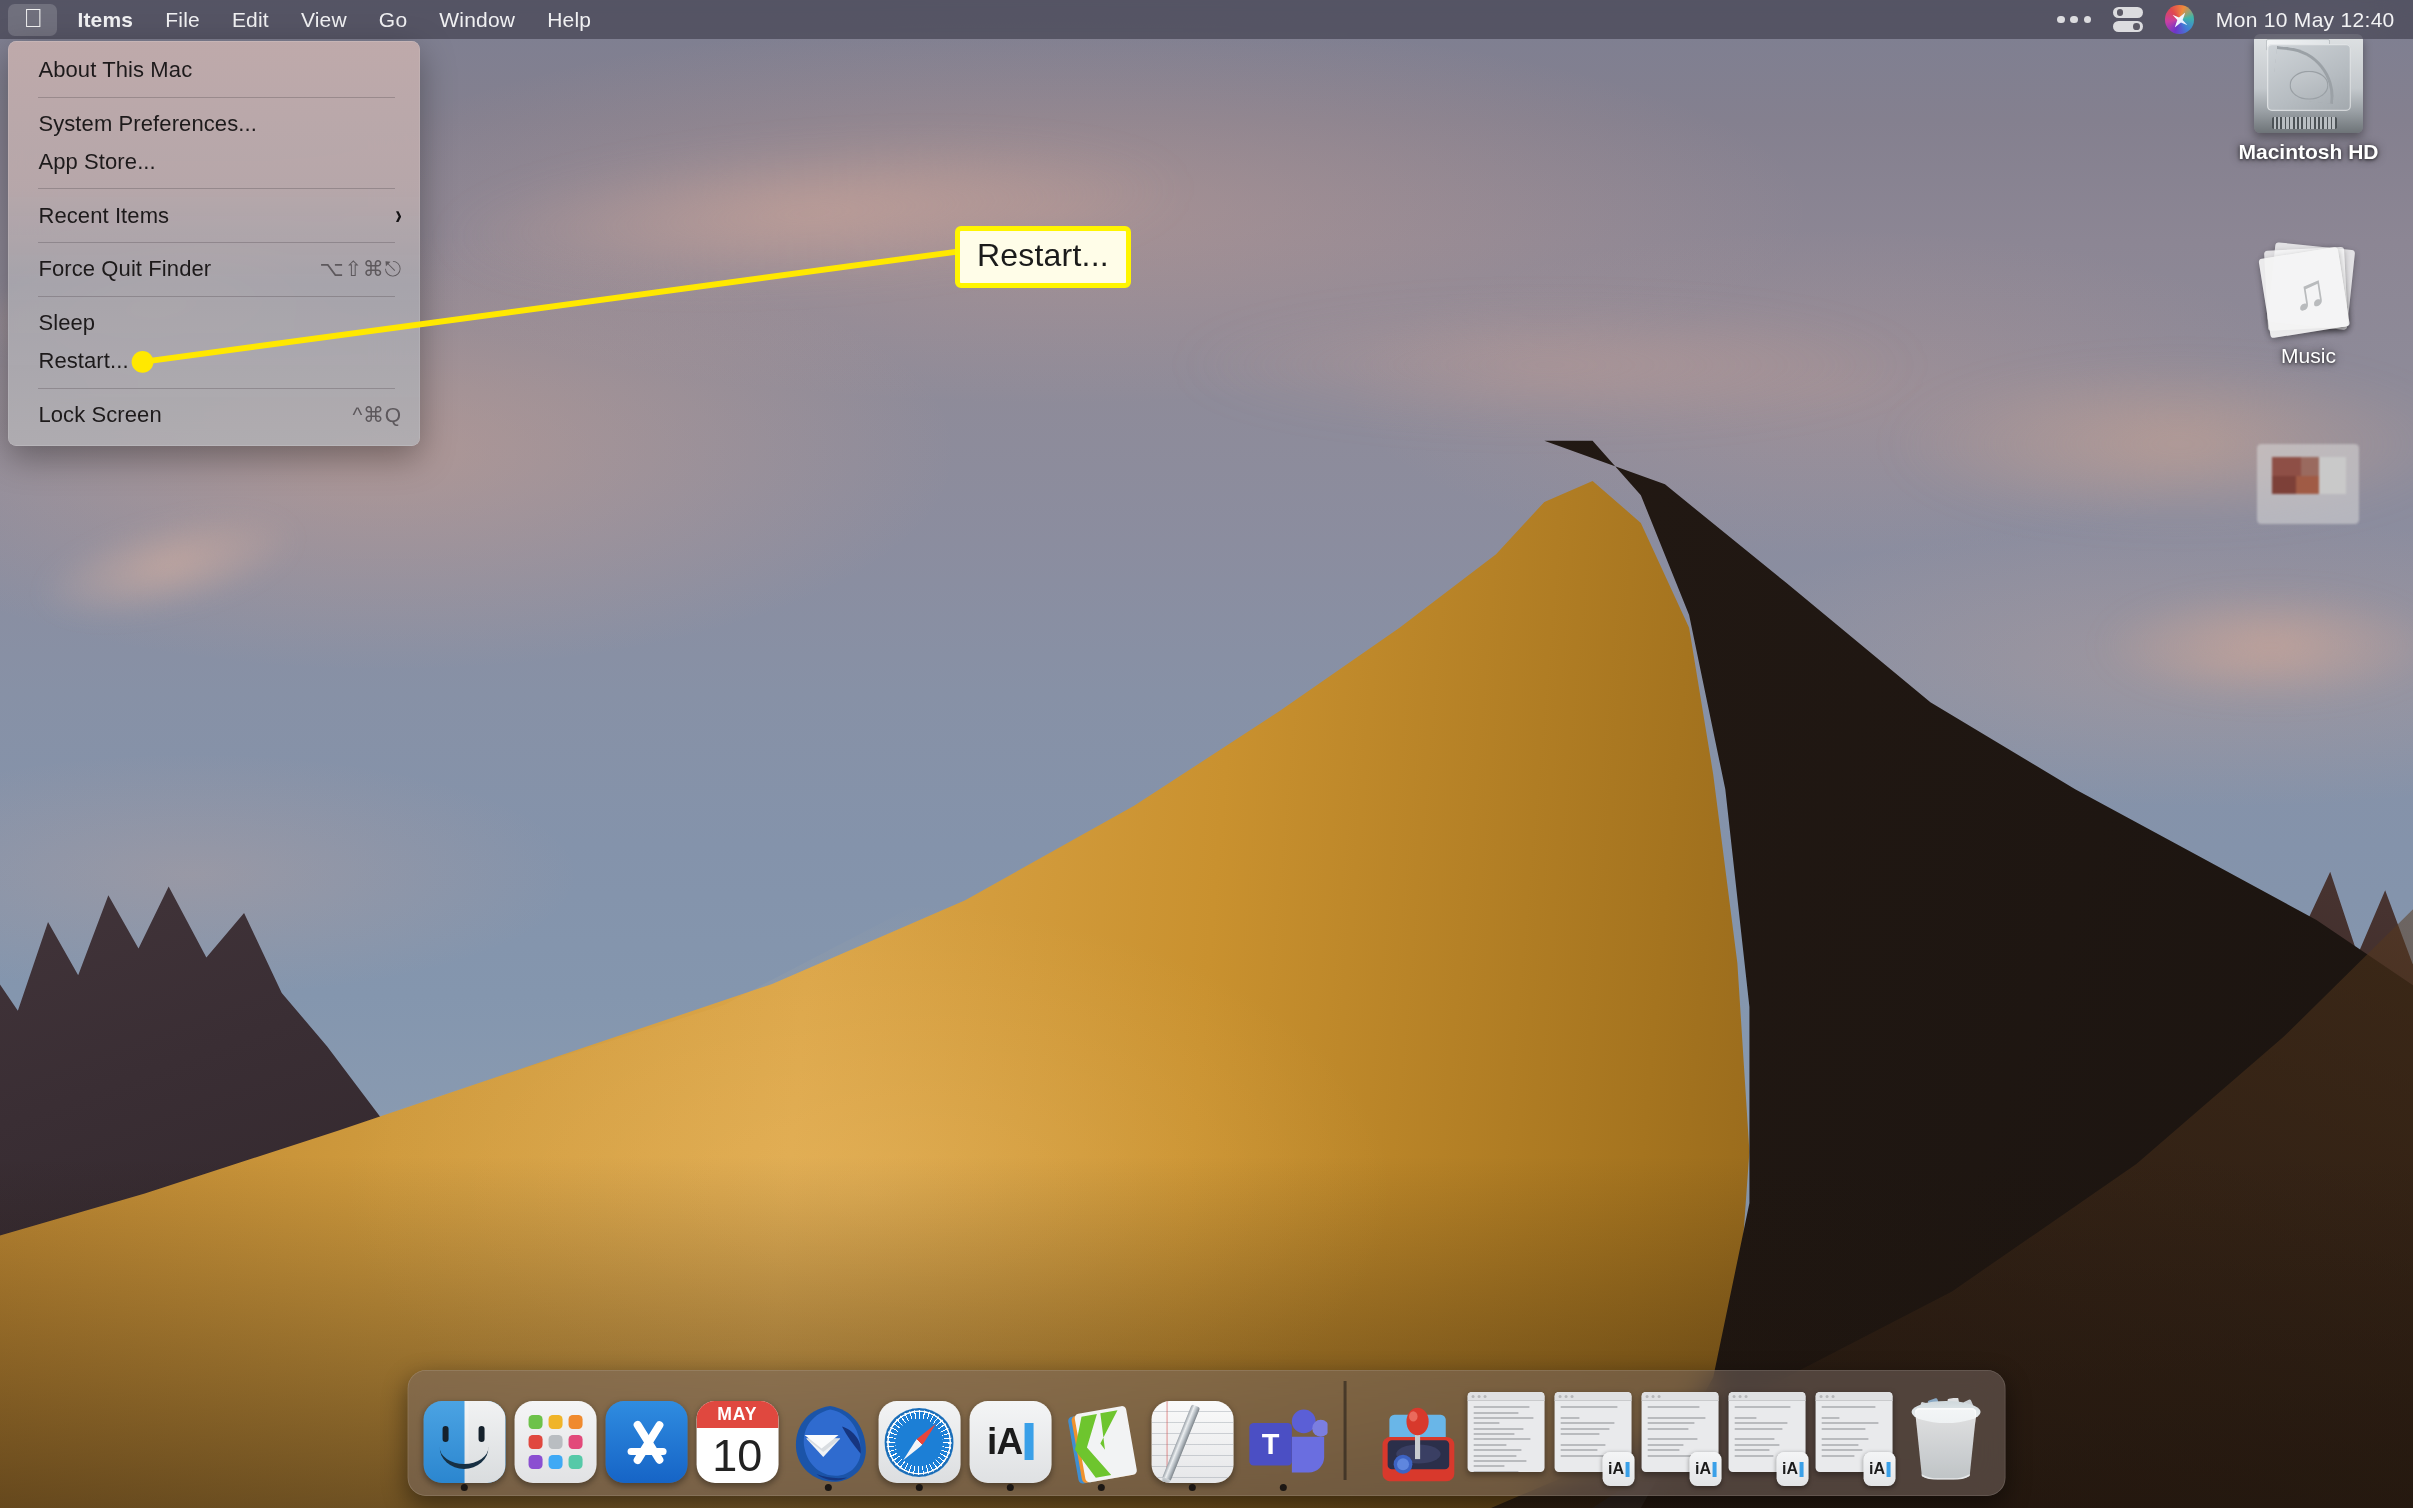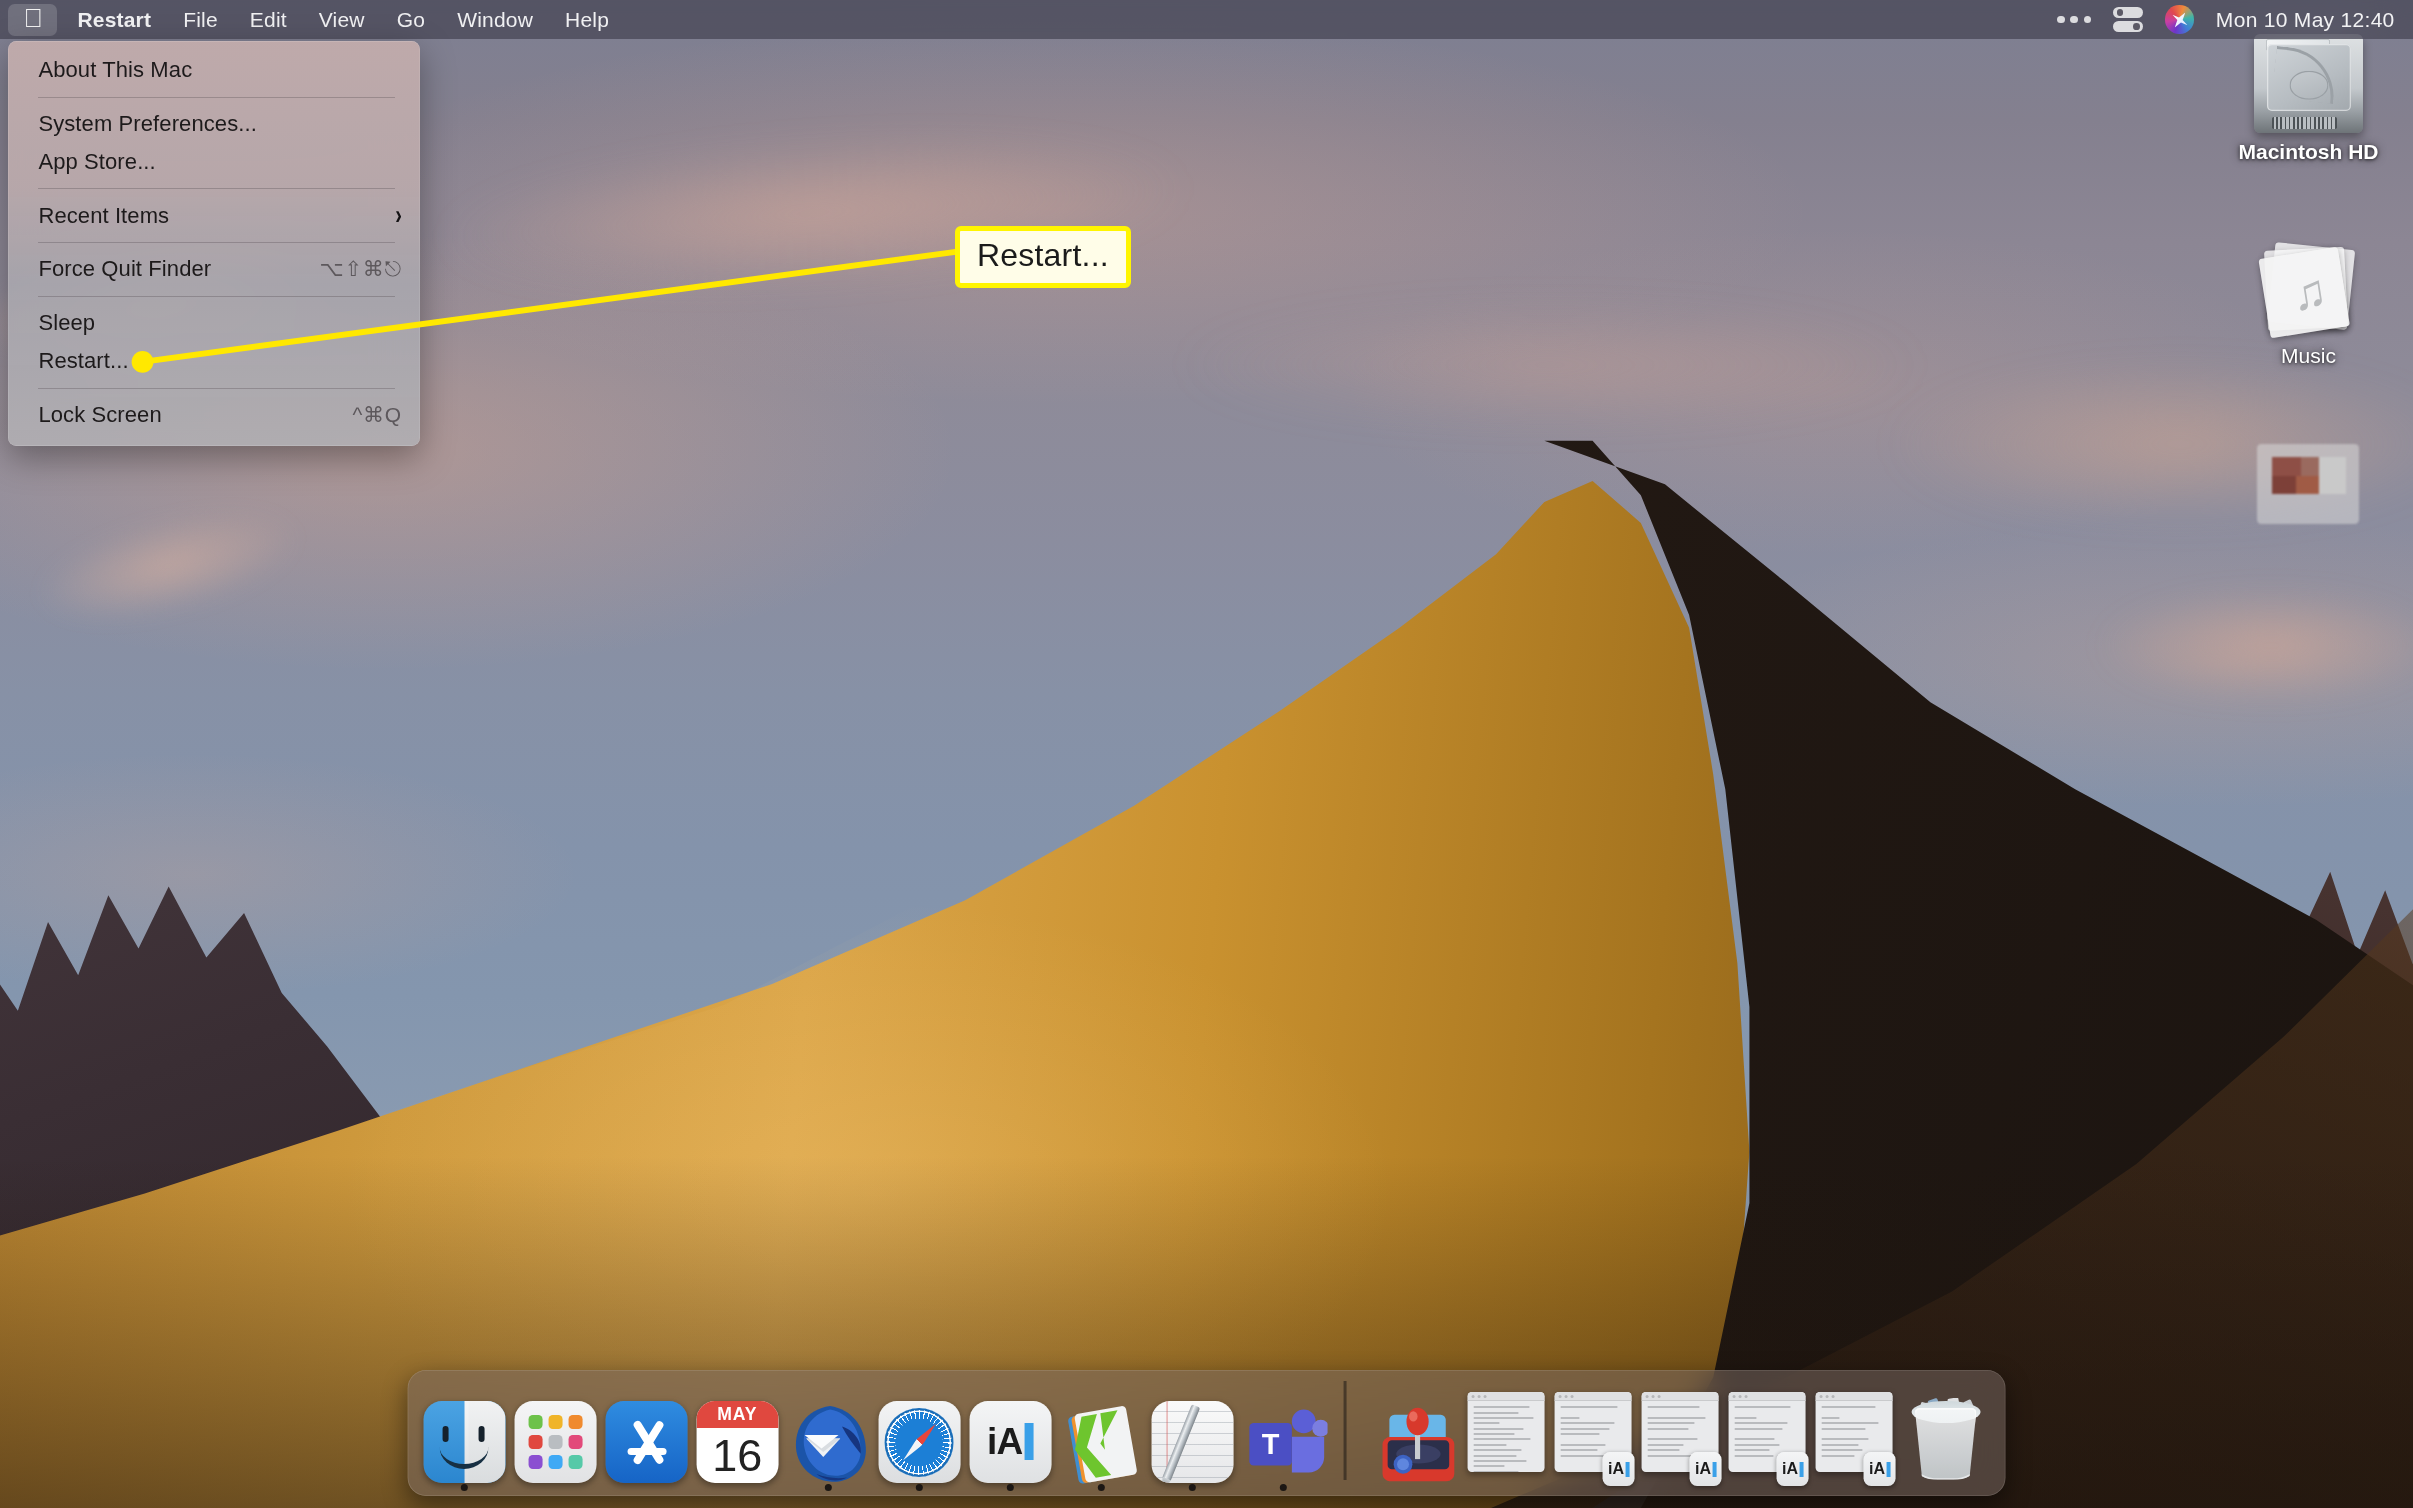--- a/index.html
+++ b/index.html
@@ -346,21 +346,21 @@
     <span class="px" style="left:42px;top:32px;width:23.5px;height:18.4px;background:#a05b45;"></span>
     <span class="px" style="left:65px;top:13.4px;width:27px;height:37px;background:#c9c9c9;"></span>
   </div>
 </div>
 
 <div id="menubar">
   <div class="mb-left">
     <div class="apple-item">
       <span class="apple-glyph"></span>
     </div>
-    <div class="mb-item bold">Restart</div>
+    <div class="mb-item bold">Items</div>
     <div class="mb-item">File</div>
     <div class="mb-item">Edit</div>
     <div class="mb-item">View</div>
     <div class="mb-item">Go</div>
     <div class="mb-item">Window</div>
     <div class="mb-item">Help</div>
   </div>
   <div class="mb-right">
     <div class="mb-dots">
         <i></i>
@@ -454,21 +454,21 @@
     <div class="app ic-astore">
       <i class="a1"></i>
         <i class="a2"></i>
         <i class="a3"></i>
     </div>
   </div>
 
   <div class="dslot">
     <div class="app ic-cal">
       <div class="top">MAY</div>
-      <div class="day">16</div>
+      <div class="day">10</div>
     </div>
   </div>
 
   <div class="dslot">
     <div class="app ic-tbird">
       <svg viewBox="0 0 100 100" width="85" height="85">
         <path d="M50 6 C22 10 8 32 10 56 C12 78 30 94 52 95 C76 96 94 78 92 54 C90 30 76 10 50 6Z" fill="#1b54a8"></path>
         <path d="M50 10 C26 16 16 36 20 56 C24 76 40 88 56 88 C74 88 88 74 86 54 C84 32 72 14 50 10Z" fill="#2f6bcf"></path>
         <path d="M22 44 L62 44 L42 66 Z" fill="#f0f2f4"></path>
         <path d="M22 44 L62 44 L42 60 Z" fill="#d9dde1"></path>

